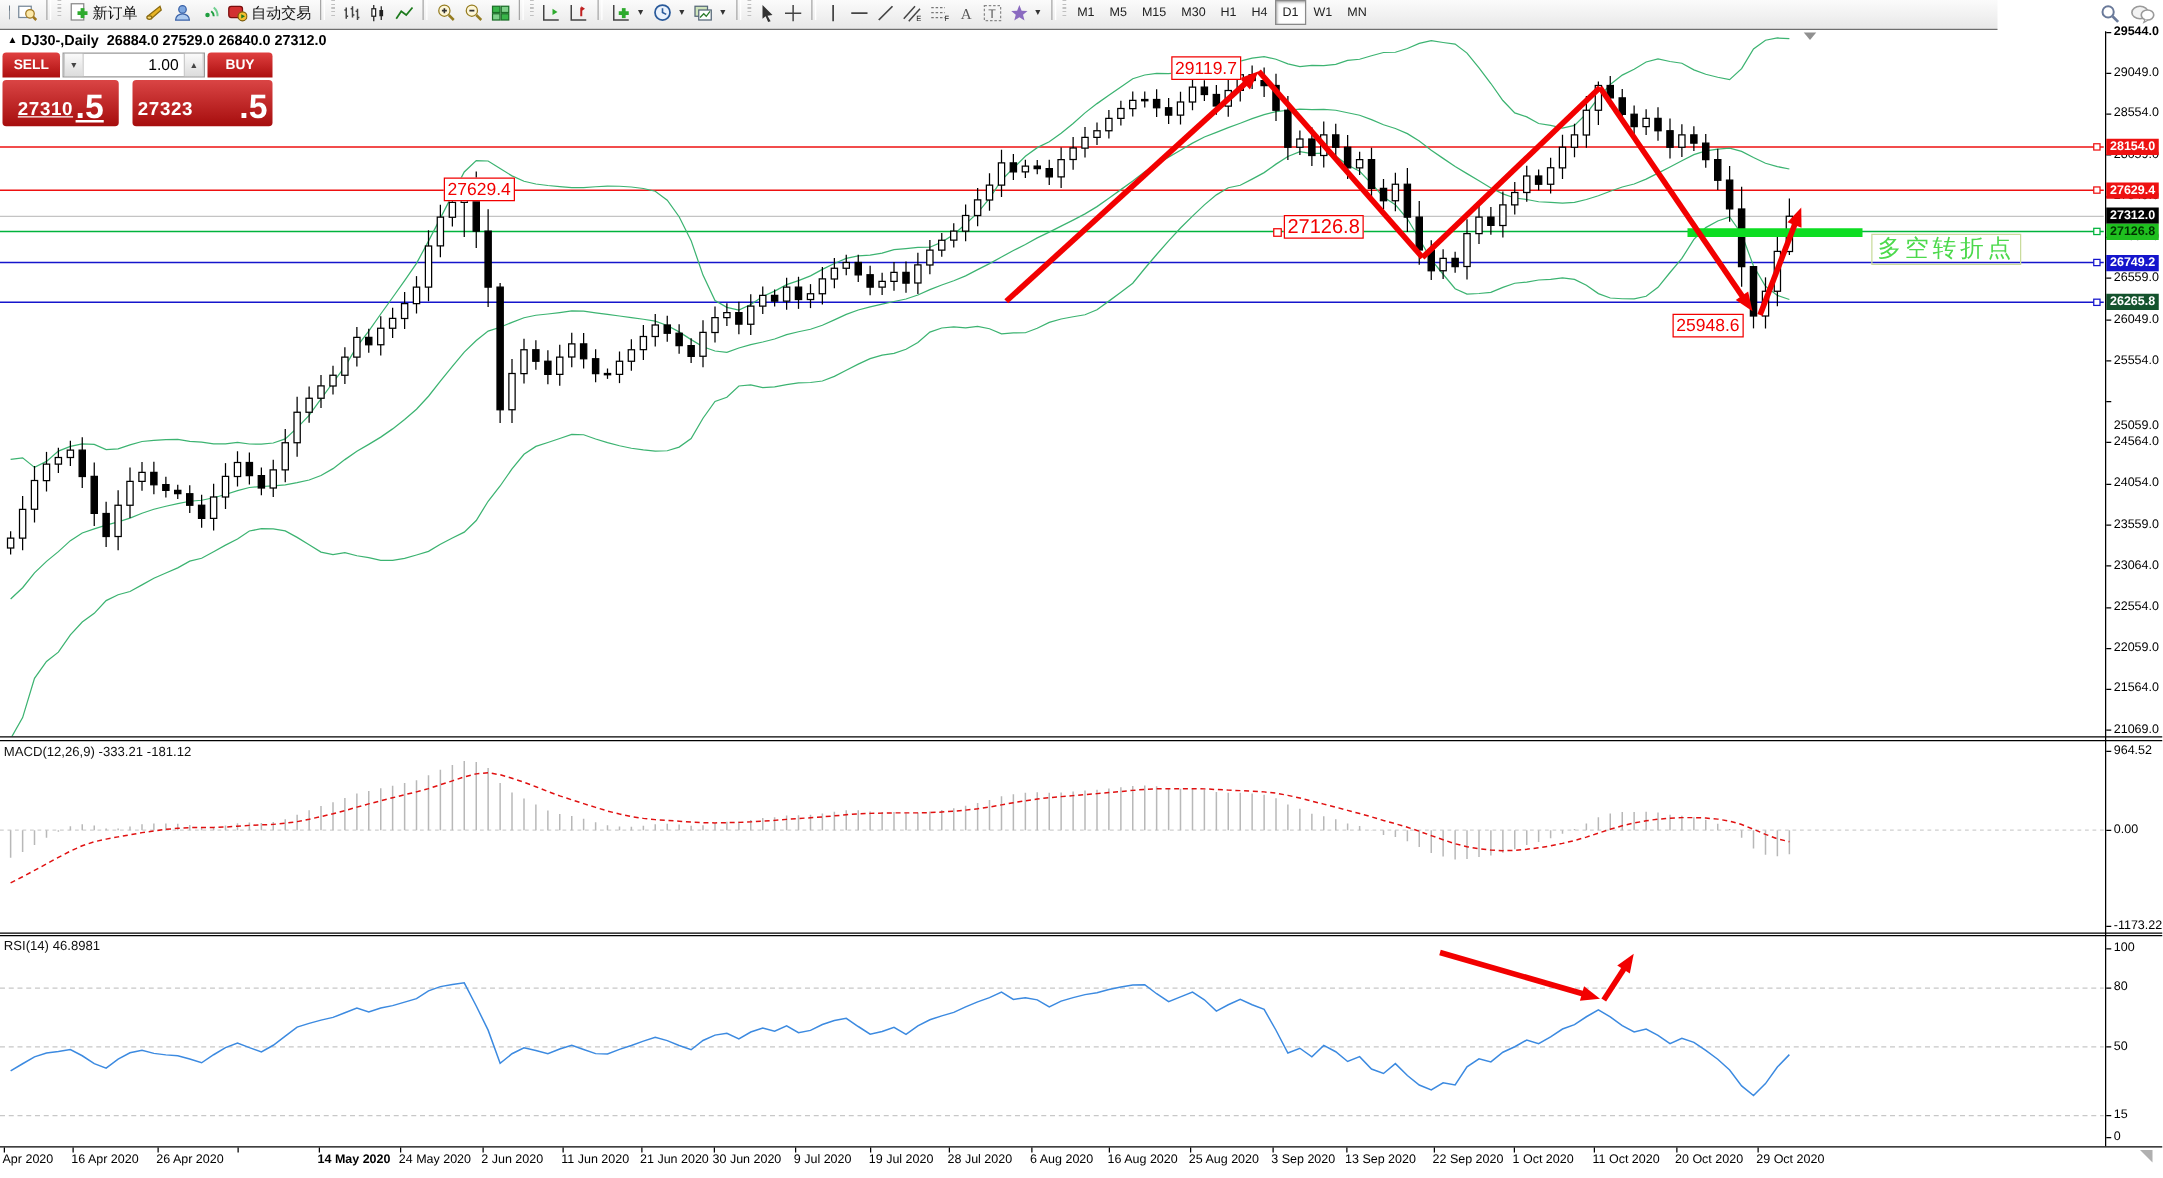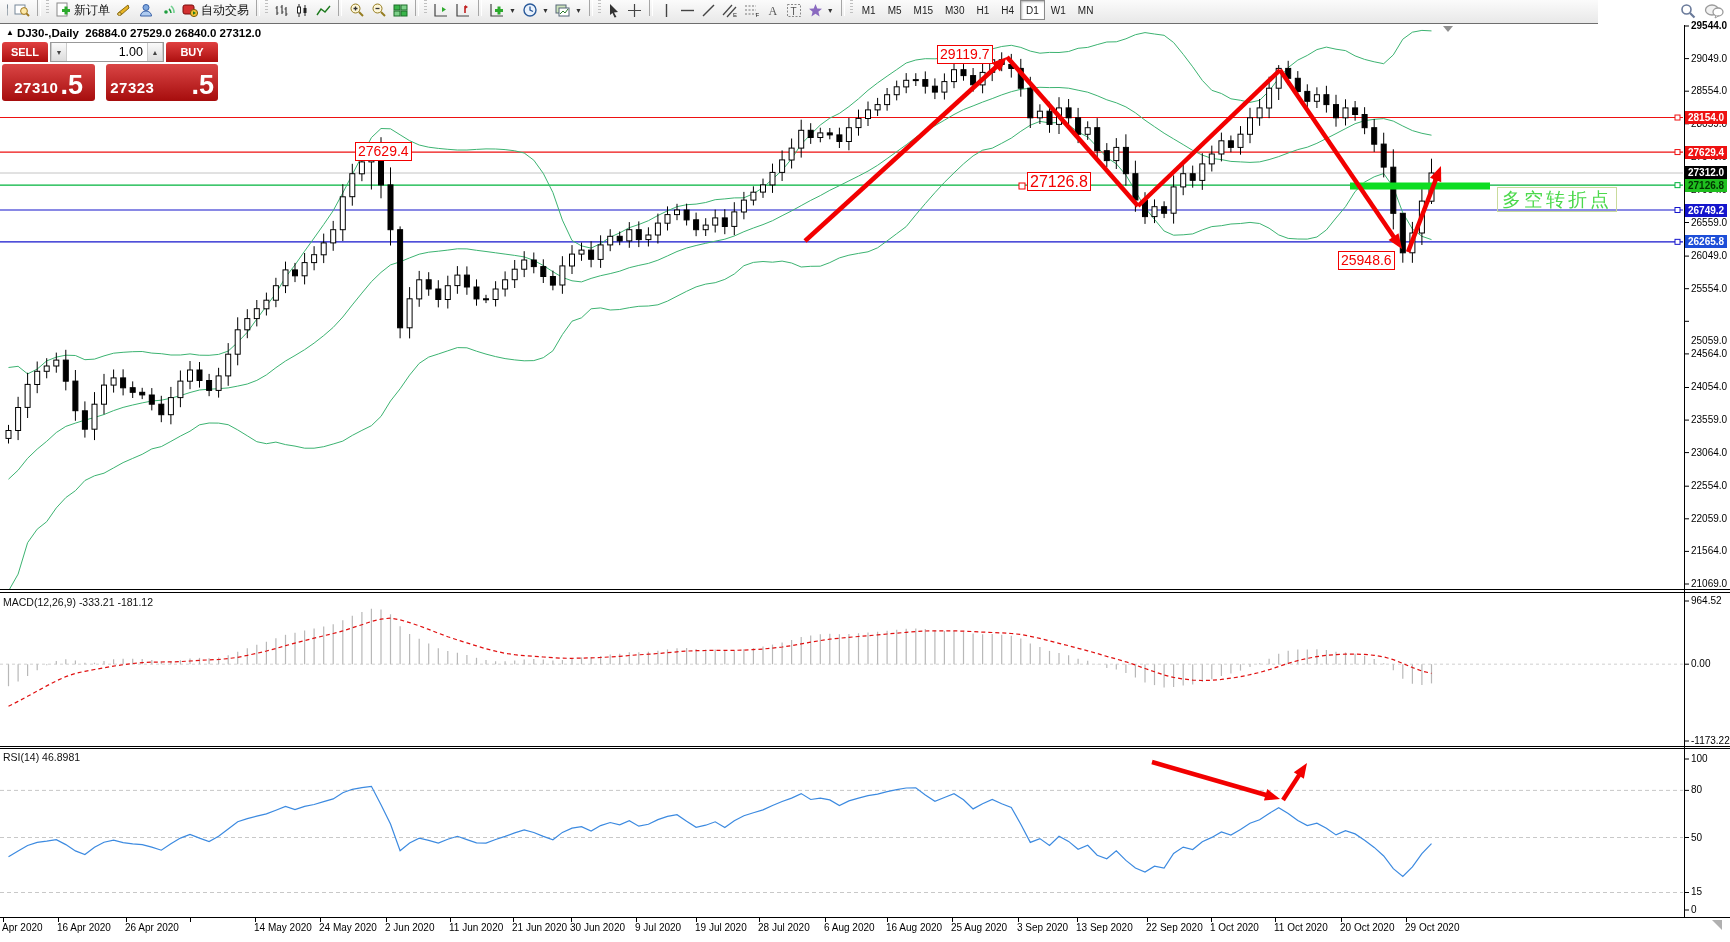--- a/index.html
+++ b/index.html
@@ -29,21 +29,21 @@
   .oc-btn{background:linear-gradient(#e04040,#ad0f0f);color:#fff;font-size:11px;font-weight:700;
     display:flex;align-items:center;justify-content:center;border-radius:3px 3px 0 0;}
   #oc-sell{width:46px;} #oc-buy{width:52px;}
   .oc-vol{flex:1;display:flex;background:#fff;border:1px solid #999;box-sizing:border-box;}
   .oc-spin{width:14px;background:linear-gradient(#fafafa,#dcdcdc);font-size:7px;color:#444;
     display:flex;align-items:center;justify-content:center;border-left:1px solid #ccc;border-right:1px solid #ccc;}
   .oc-input{flex:1;display:flex;align-items:center;justify-content:flex-end;font-size:12.5px;color:#000;padding-right:4px;}
   .oc-bottom{display:flex;gap:11px;margin-top:2px;}
   .oc-price{background:linear-gradient(#da4545,#a60d0d);color:#fff;border-radius:3px;height:34px;
     display:flex;align-items:flex-end;justify-content:center;padding:0 4px 3px;}
-  #oc-sellpx{width:96px;} #oc-buypx{width:104px;gap:35px;}
+  #oc-sellpx{width:96px;text-decoration:underline;} #oc-buypx{width:104px;gap:35px;}
   .oc-pm{font-size:15px;font-weight:700;line-height:21px;letter-spacing:.5px;}
   .oc-pb{font-size:27px;font-weight:700;line-height:25px;margin-left:2px;}
   
   #cv{position:absolute;left:0;top:0;z-index:5;}
   .pane-label{position:absolute;font-size:10.5px;color:#111;z-index:20;white-space:nowrap;}
   .axis-label{position:absolute;left:1691px;font-size:10px;color:#000;z-index:8;white-space:nowrap;}
   .date-label{position:absolute;top:922px;font-size:10px;color:#000;z-index:8;white-space:nowrap;}
   .price-tag{position:absolute;left:1685px;height:13px;font-size:10px;font-weight:700;
      display:flex;align-items:center;padding:0 3px;z-index:12;}
   .callout{position:absolute;border:1px solid #f20000;color:#f20000;background:#fff;
@@ -887,30 +887,30 @@
     <div class="axis-label" style="top: 753px;">100</div>
     <div class="axis-label" style="top: 784.4px;">80</div>
     <div class="axis-label" style="top: 831.5px;">50</div>
     <div class="axis-label" style="top: 886.45px;">15</div>
     <div class="axis-label" style="top: 904px;">0</div>
     <div class="price-tag" style="background: rgb(238, 17, 17); color: rgb(255, 255, 255); top: 111.019px;">28154.0</div>
     <div class="price-tag" style="background: rgb(238, 17, 17); color: rgb(255, 255, 255); top: 145.559px;">27629.4</div>
     <div class="price-tag" style="background: rgb(0, 0, 0); color: rgb(255, 255, 255); top: 166.456px;">27312.0</div>
     <div class="price-tag" style="background: rgb(31, 192, 31); color: rgb(0, 51, 0); top: 178.65px;">27126.8</div>
     <div class="price-tag" style="background: rgb(21, 21, 204); color: rgb(255, 255, 255); top: 203.512px;">26749.2</div>
-    <div class="price-tag" style="background: #1d4ed8; color: rgb(255, 255, 255); top: 235.339px;">26265.8</div>
+    <div class="price-tag" style="background: #14532d; color: rgb(255, 255, 255); top: 235.339px;">26265.8</div>
     <div class="callout" style="left: 937px; top: 45px; font-size: 14px;">29119.7</div>
     <div class="callout" style="left: 355px; top: 142px; font-size: 14px;">27629.4</div>
     <div class="callout" style="left: 1027px; top: 172px; font-size: 16px;">27126.8</div>
     <div class="callout" style="left: 1338px; top: 251px; font-size: 14px;">25948.6</div>
     <div class="date-label" style="left: 2px;">Apr 2020</div>
     <div class="date-label" style="left: 57px;">16 Apr 2020</div>
     <div class="date-label" style="left: 125px;">26 Apr 2020</div>
     <div class="date-label" style="left: 189px; margin-top: 40px;">5 May 2020</div>
-    <div class="date-label" style="left: 254px;">14 May 2020</div>
+    <div class="date-label" style="left: 254px; font-weight: bold;">14 May 2020</div>
     <div class="date-label" style="left: 319px;">24 May 2020</div>
     <div class="date-label" style="left: 385px;">2 Jun 2020</div>
     <div class="date-label" style="left: 449px;">11 Jun 2020</div>
     <div class="date-label" style="left: 512px;">21 Jun 2020</div>
     <div class="date-label" style="left: 570px;">30 Jun 2020</div>
     <div class="date-label" style="left: 635px;">9 Jul 2020</div>
     <div class="date-label" style="left: 695px;">19 Jul 2020</div>
     <div class="date-label" style="left: 758px;">28 Jul 2020</div>
     <div class="date-label" style="left: 824px;">6 Aug 2020</div>
     <div class="date-label" style="left: 886px;">16 Aug 2020</div>

